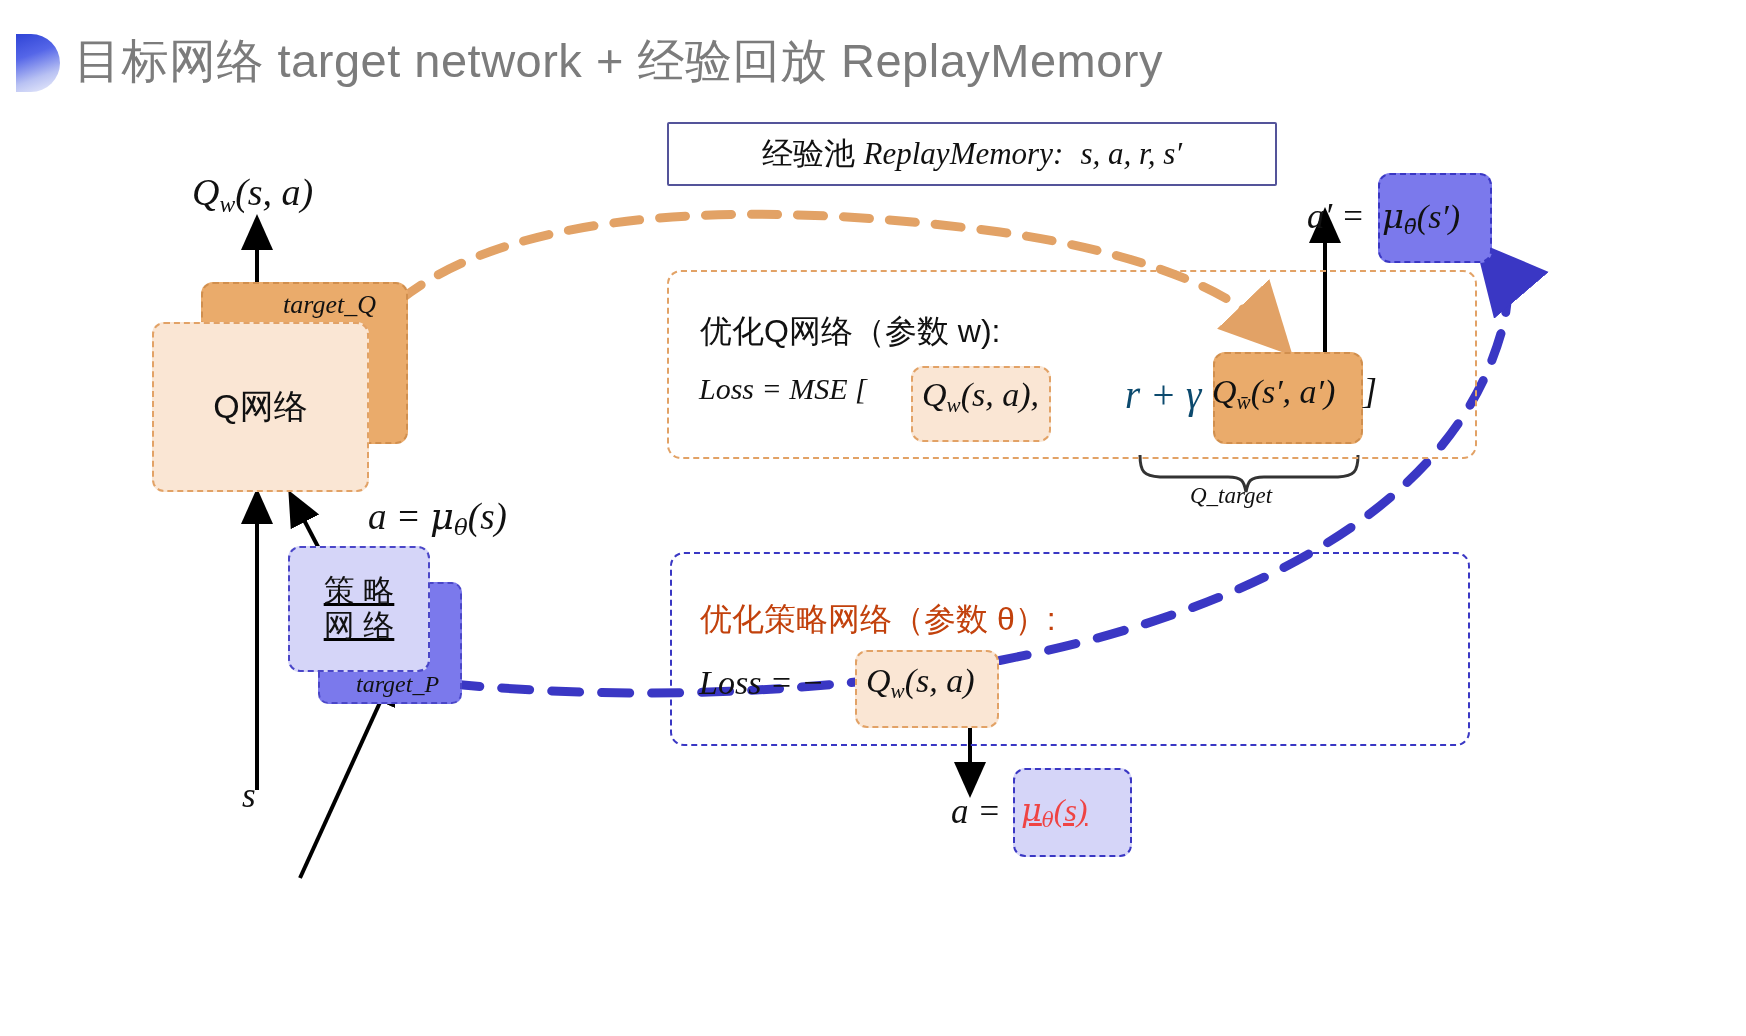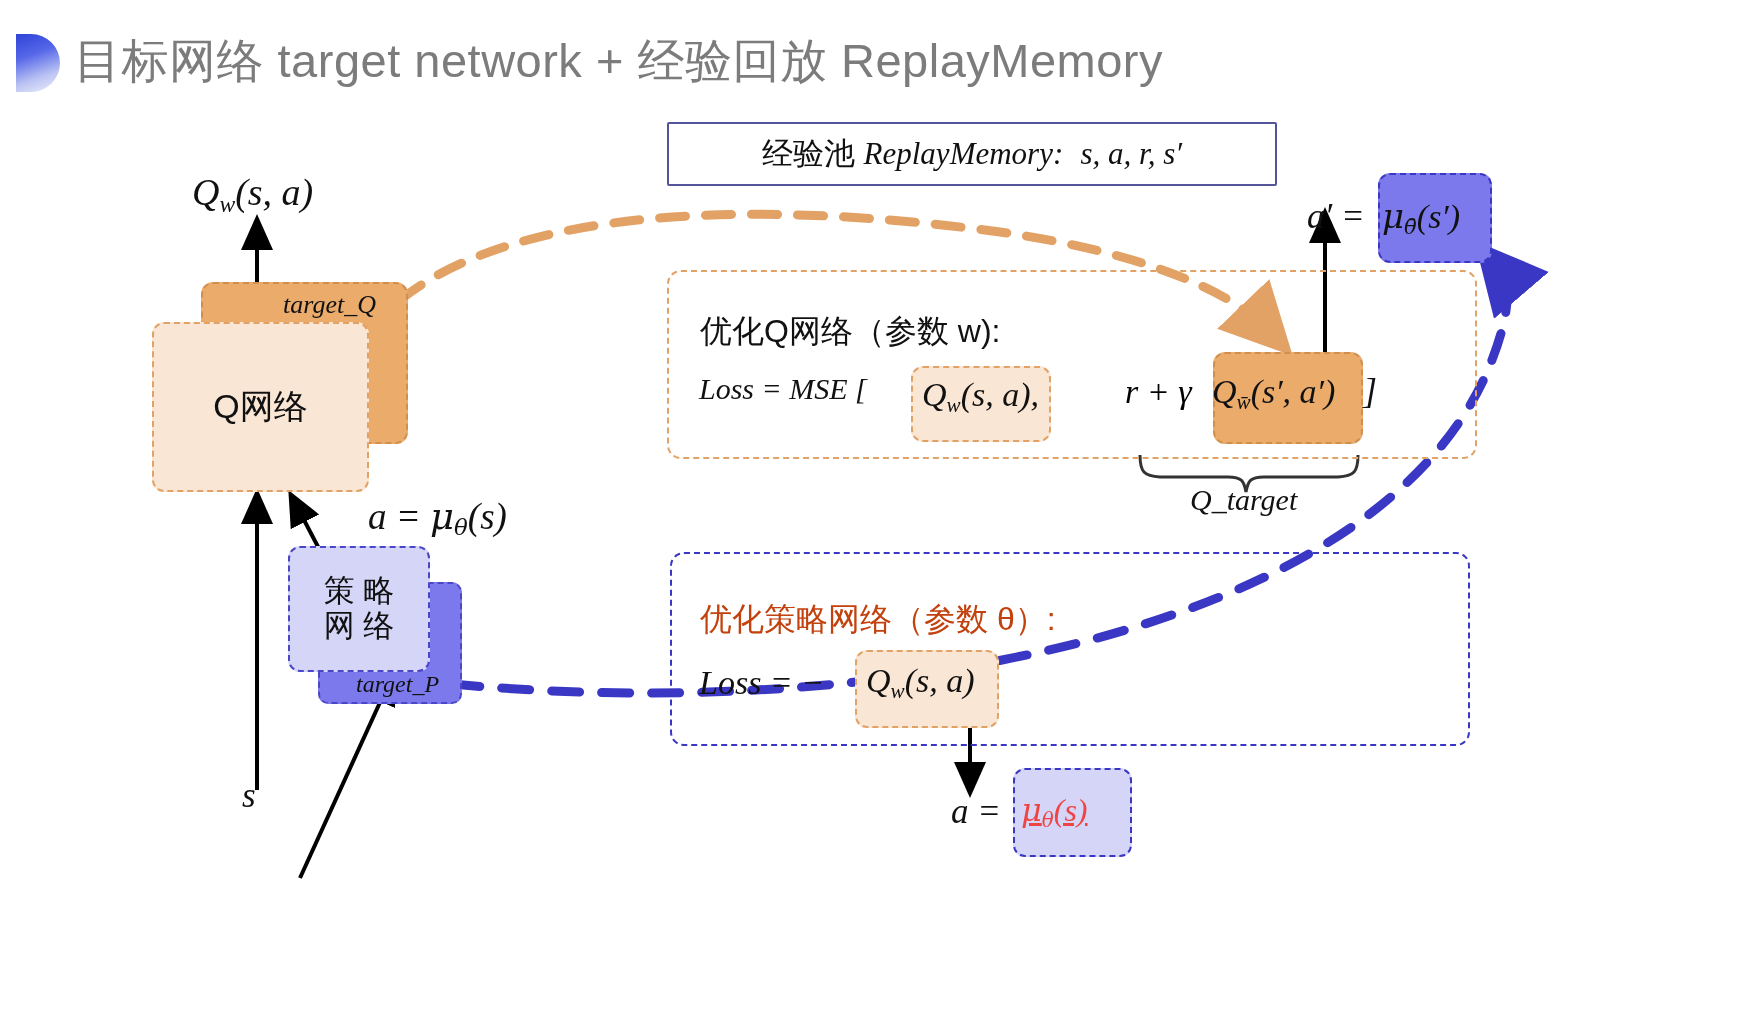--- a/index.html
+++ b/index.html
@@ -56,48 +56,48 @@
   #qw-label{left:192px;top:170px;font-size:38px;color:#111;}
 
   #policy-target-box{
     left:318px;top:582px;width:140px;height:118px;
     background:#7b79ec;border:2.5px dashed #4a46c8;border-radius:10px;
   }
   #policy-target-label{left:356px;top:671px;font-size:24px;color:#111;}
   #policy-box{
     left:288px;top:546px;width:138px;height:122px;
     background:#d5d5f8;border:2.5px dashed #4a46c8;border-radius:12px;
-    display:flex;flex-direction:column;align-items:center;justify-content:center;line-height:1.12;
+    display:flex;flex-direction:column;align-items:center;justify-content:center;line-height:1.12;text-decoration:underline;
   }
   #policy-box .t{font-size:31px;color:#111;}
 
   #a-mu-label{left:368px;top:495px;font-size:37px;color:#111;}
   #s-label{left:242px;top:776px;font-size:35px;color:#111;}
 
   
   #q-opt-panel{
     left:667px;top:270px;width:806px;height:185px;
     border:2.5px dashed #e2a266;border-radius:14px;background:transparent;
   }
   #q-opt-title{left:700px;top:310px;font-size:32px;color:#111;white-space:nowrap;}
   #q-opt-loss{left:699px;top:372px;font-size:30px;color:#111;white-space:nowrap;}
   #q-opt-chip1{
     left:911px;top:366px;width:136px;height:72px;
     background:#fae6d4;border:2.2px dashed #e2a266;border-radius:12px;
   }
   #q-opt-chip1-txt{left:922px;top:375px;font-size:34px;color:#111;white-space:nowrap;}
-  #q-opt-rhs{left:1125px;top:372px;font-size:34px;color:#000000;white-space:nowrap;}
+  #q-opt-rhs{left:1125px;top:372px;font-size:39px;color:#0c4a6e;white-space:nowrap;}
   #q-opt-chip2{
     left:1213px;top:352px;width:146px;height:88px;
     background:#eaab6b;border:2.2px dashed #d18f4e;border-radius:12px;
   }
   #q-opt-chip2-txt{left:1212px;top:372px;font-size:34px;color:#111;white-space:nowrap;}
   #q-opt-bracket-close{left:1363px;top:370px;font-size:36px;color:#111;}
 
-  #q-target-label{left:1190px;top:483px;font-size:30px;color:#111;}
+  #q-target-label{left:1190px;top:483px;font-size:23px;color:#111;}
 
   
   #aprime-eq{left:1307px;top:196px;font-size:35px;color:#111;}
   #aprime-box{
     left:1378px;top:173px;width:110px;height:86px;
     background:#7b79ec;border:2.5px dashed #3a37c4;border-radius:12px;
   }
   #aprime-box-txt{left:1382px;top:196px;font-size:34px;color:#111;white-space:nowrap;}
 
   

